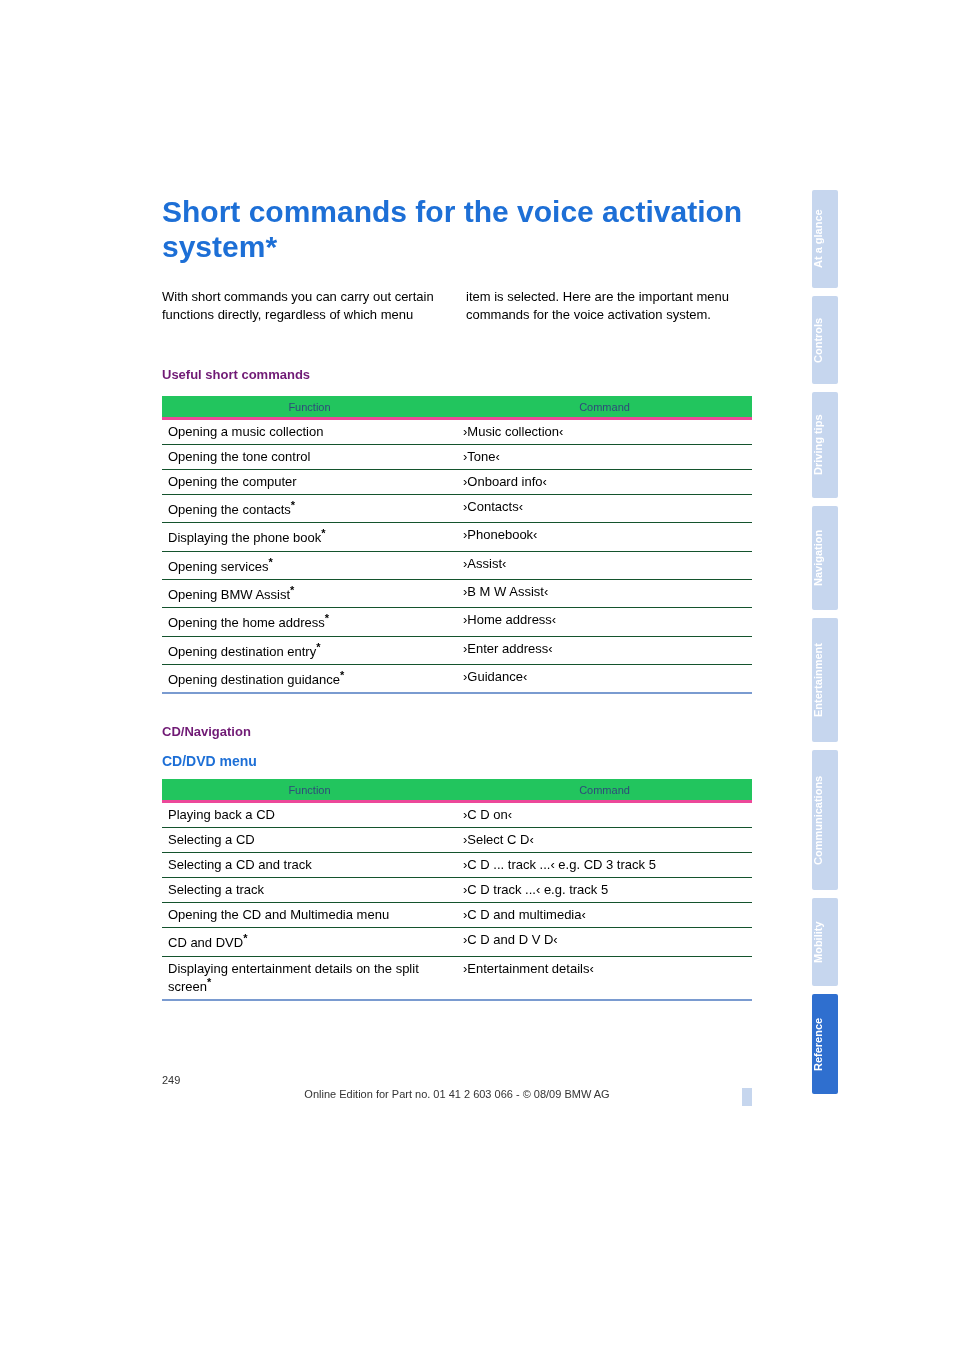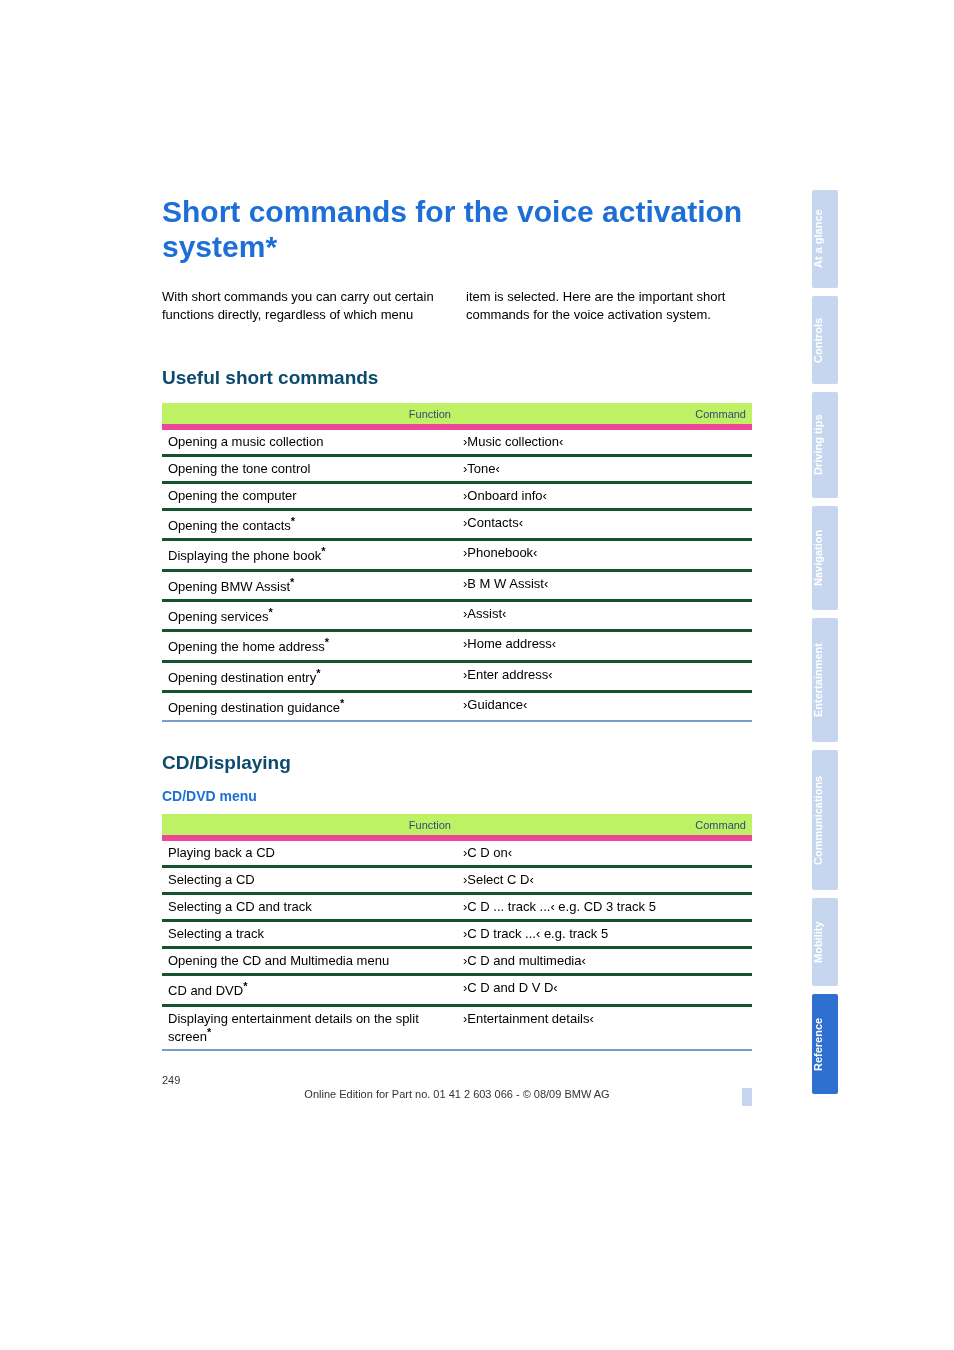--- a/index.html
+++ b/index.html
@@ -33,49 +33,49 @@
     display: flex;
     gap: 18px;
     font-size: 13px;
     line-height: 1.35;
     margin-bottom: 44px;
   }
   .intro-cols > div {
     flex: 1;
   }
   h2.section {
-    color: #0c4a6e;
-    font-size: 19px;
+    color: #701a75;
+    font-size: 13px;
     font-weight: bold;
     margin: 10px 0 14px 0;
   }
   h3.subsection {
     color: #1d6fd6;
     font-size: 14px;
     font-weight: bold;
     margin: 8px 0 10px 0;
   }
   table.cmd {
     width: 100%;
     border-collapse: collapse;
     font-size: 13px;
     margin-bottom: 30px;
   }
   table.cmd th {
-    background: #bef264;
+    background: #22c55e;
     color: #304a7a;
     font-weight: normal;
-    text-align: right;
+    text-align: center;
     font-size: 11px;
     padding: 5px 6px 4px 6px;
-    border-bottom: 6px solid #ec4899;
+    border-bottom: 3px solid #ec4899;
   }
   table.cmd td {
     padding: 4px 6px 5px 6px;
-    border-bottom: 3px solid #14532d;
+    border-bottom: 1px solid #14532d;
     vertical-align: top;
   }
   table.cmd tr:last-child td {
     border-bottom: 2px solid #7a9bd0;
   }
   .star {
     font-weight: bold;
     vertical-align: super;
     font-size: 11px;
   }
@@ -131,21 +131,21 @@
 </style>
 </head>
 <body>
 
 <div class="page">
   <div class="content">
     <h1 class="title">Short commands for the voice activation system*</h1>
 
     <div class="intro-cols">
       <div>With short commands you can carry out certain functions directly, regardless of which menu</div>
-      <div>item is selected. Here are the important short commands for the voice activation system.</div>
+      <div>item is selected. Here are the important menu commands for the voice activation system.</div>
     </div>
 
     <h2 class="section">Useful short commands</h2>
 
     <table class="cmd">
       <thead>
         <tr>
           <th style="width:50%">Function</th>
           <th>Command</th>
         </tr>
@@ -165,43 +165,43 @@
           </tr>
           <tr>
             <td>Opening the contacts<span class="star">*</span></td>
             <td>›Contacts‹</td>
           </tr>
           <tr>
             <td>Displaying the phone book<span class="star">*</span></td>
             <td>›Phonebook‹</td>
           </tr>
           <tr>
+            <td>Opening services<span class="star">*</span></td>
+            <td>›Assist‹</td>
+          </tr>
+          <tr>
             <td>Opening BMW Assist<span class="star">*</span></td>
             <td>›B M W Assist‹</td>
           </tr>
           <tr>
-            <td>Opening services<span class="star">*</span></td>
-            <td>›Assist‹</td>
-          </tr>
-          <tr>
             <td>Opening the home address<span class="star">*</span></td>
             <td>›Home address‹</td>
           </tr>
           <tr>
             <td>Opening destination entry<span class="star">*</span></td>
             <td>›Enter address‹</td>
           </tr>
           <tr>
             <td>Opening destination guidance<span class="star">*</span></td>
             <td>›Guidance‹</td>
           </tr>
         </tbody>
     </table>
 
-    <h2 class="section">CD/Displaying</h2>
+    <h2 class="section">CD/Navigation</h2>
     <h3 class="subsection">CD/DVD menu</h3>
 
     <table class="cmd">
       <thead>
         <tr>
           <th style="width:50%">Function</th>
           <th>Command</th>
         </tr>
       </thead>
       <tbody id="tbody2">

